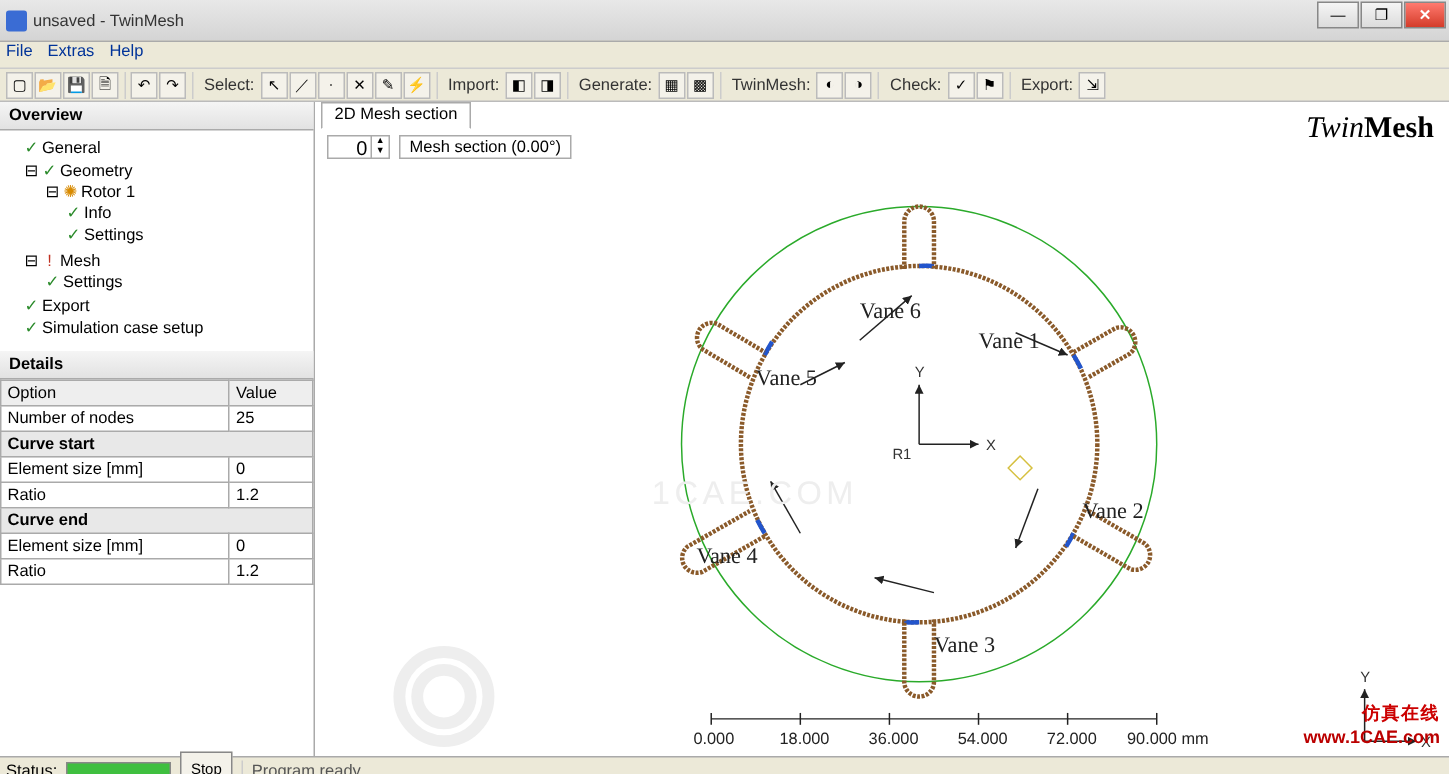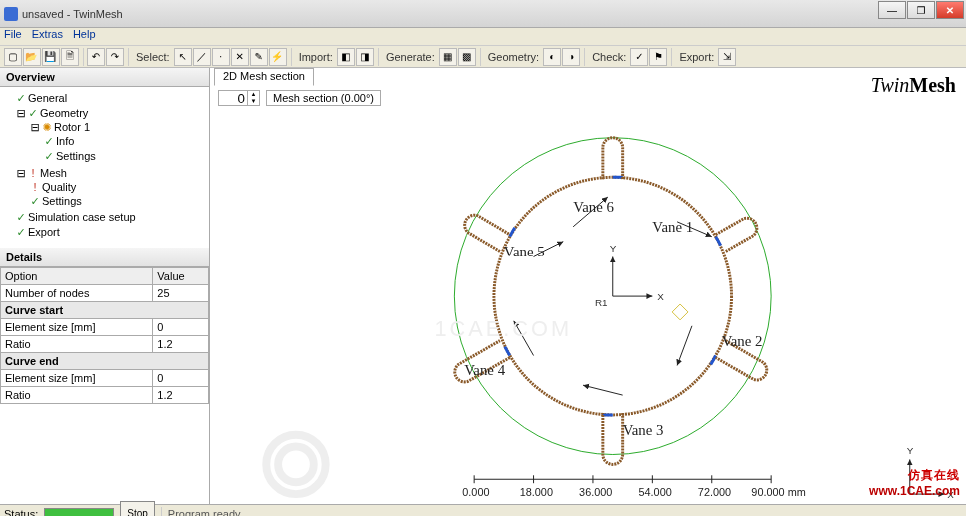--- a/index.html
+++ b/index.html
@@ -105,21 +105,21 @@
   <div class="tbtn">⚡</div>
   <div class="tsep"></div>
   <span class="tlbl">Import:</span>
   <div class="tbtn">◧</div>
   <div class="tbtn">◨</div>
   <div class="tsep"></div>
   <span class="tlbl">Generate:</span>
   <div class="tbtn">▦</div>
   <div class="tbtn">▩</div>
   <div class="tsep"></div>
-  <span class="tlbl">Geometry:</span>
+  <span class="tlbl">TwinMesh:</span>
   <div class="tbtn">◐</div>
   <div class="tbtn">◑</div>
   <div class="tsep"></div>
   <span class="tlbl">Check:</span>
   <div class="tbtn">✓</div>
   <div class="tbtn">⚑</div>
   <div class="tsep"></div>
   <span class="tlbl">Export:</span>
   <div class="tbtn">⇲</div>
 </div>
@@ -135,26 +135,25 @@
             <li><span class="ticon">⊟</span><span class="ticon orange">✺</span><span>Rotor 1</span>
               <ul>
                 <li><span class="ticon green">✓</span><span>Info</span></li>
                 <li><span class="ticon green">✓</span><span>Settings</span></li>
               </ul>
             </li>
           </ul>
         </li>
         <li><span class="ticon">⊟</span><span class="ticon red">!</span><span>Mesh</span>
           <ul>
-            <li><span class="ticon red">!</span><span>Quality</span></li>
             <li><span class="ticon green">✓</span><span>Settings</span></li>
           </ul>
         </li>
+        <li><span class="ticon green">✓</span><span>Export</span></li>
         <li><span class="ticon green">✓</span><span>Simulation case setup</span></li>
-        <li><span class="ticon green">✓</span><span>Export</span></li>
       </ul>
     </div>
 
     <div class="section-header">Details</div>
     <table class="details-table">
       <tbody>
           <tr>
             <th>Option</th>
             <th>Value</th>
           </tr>

